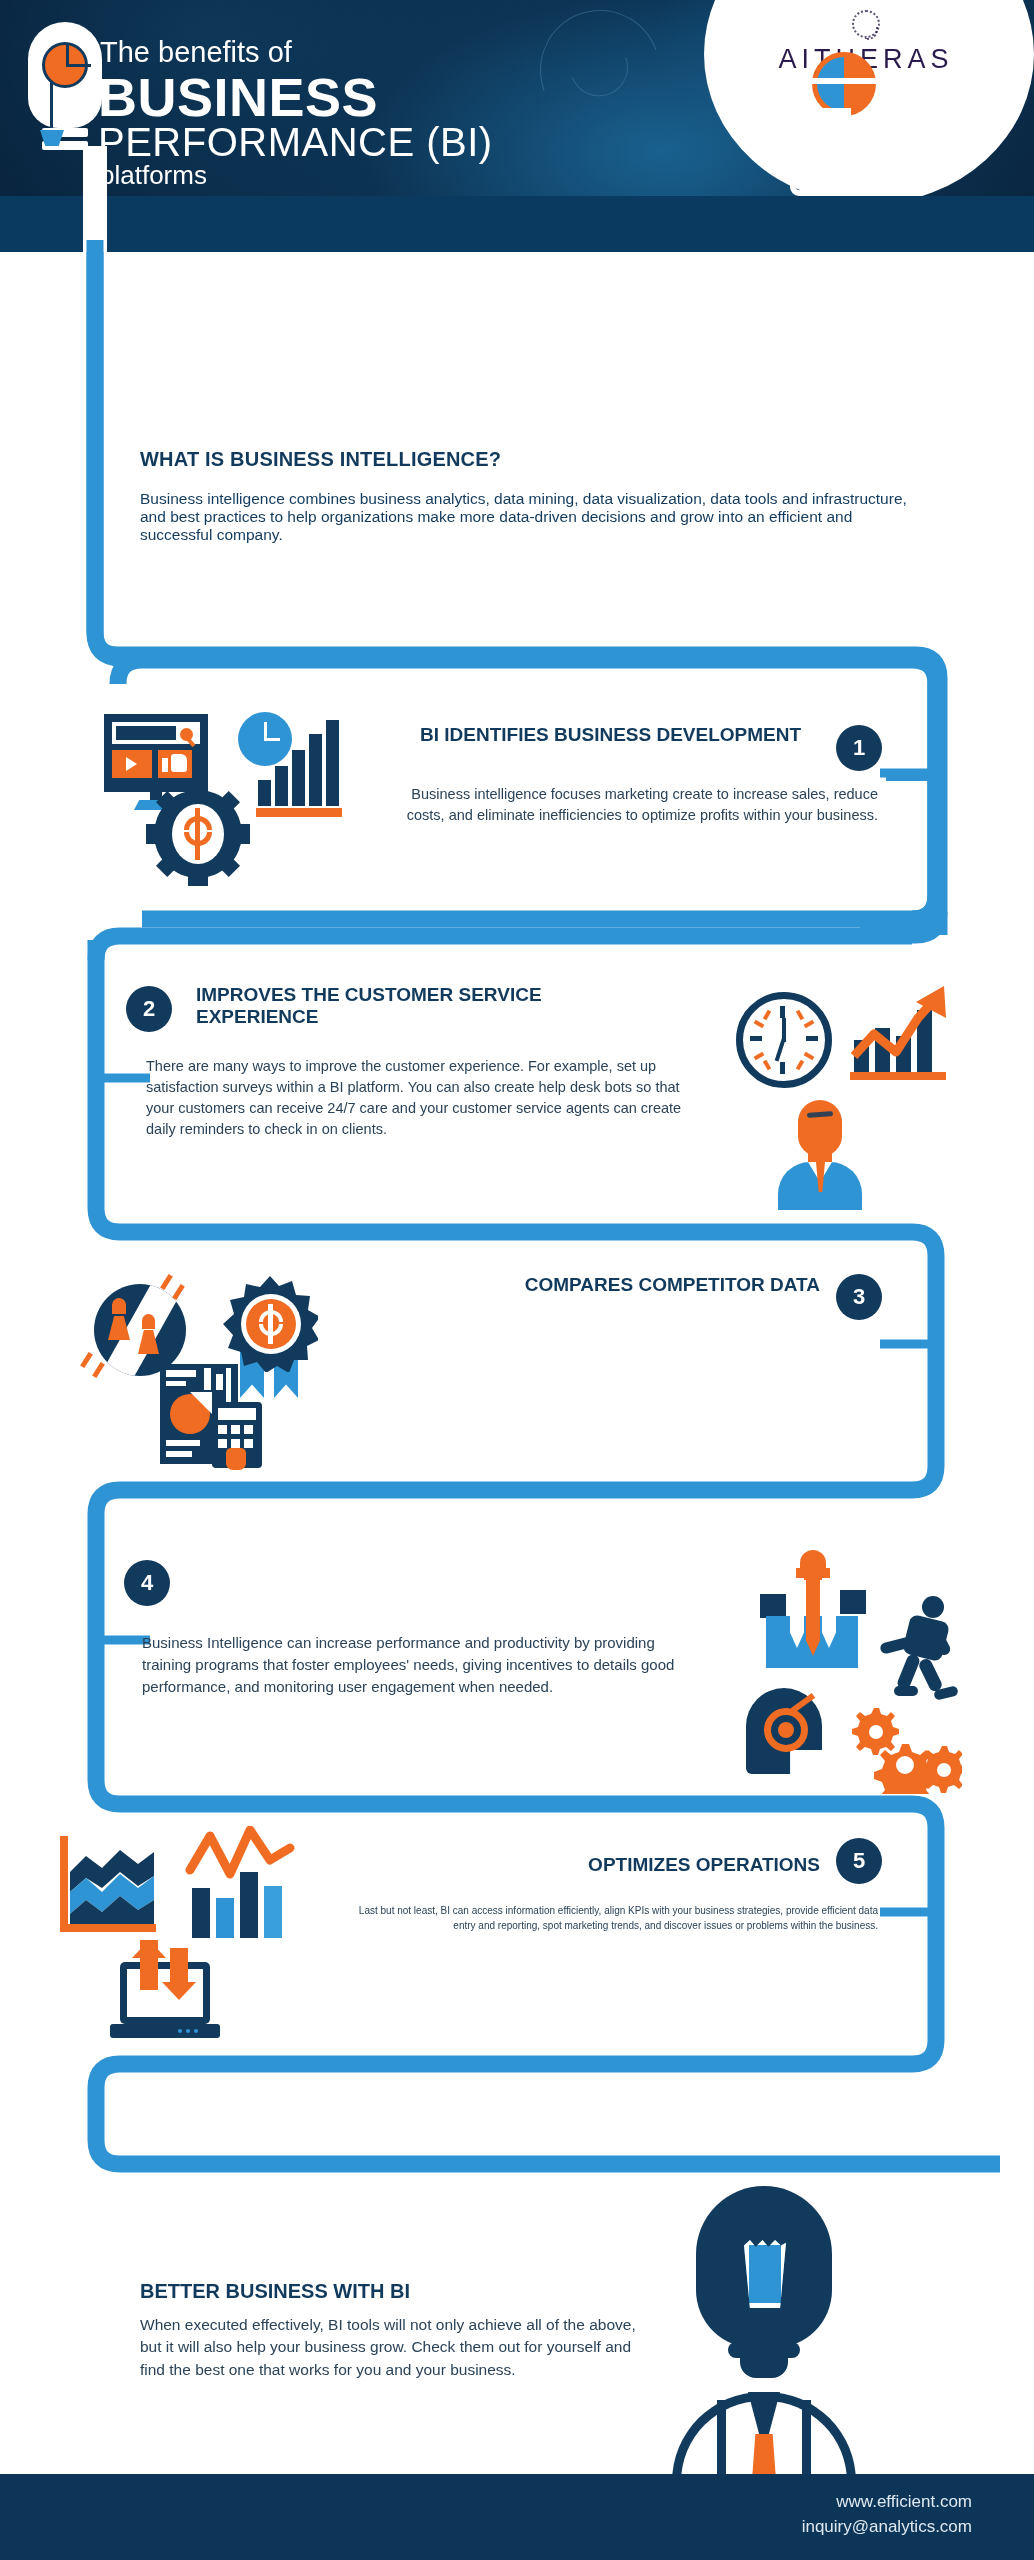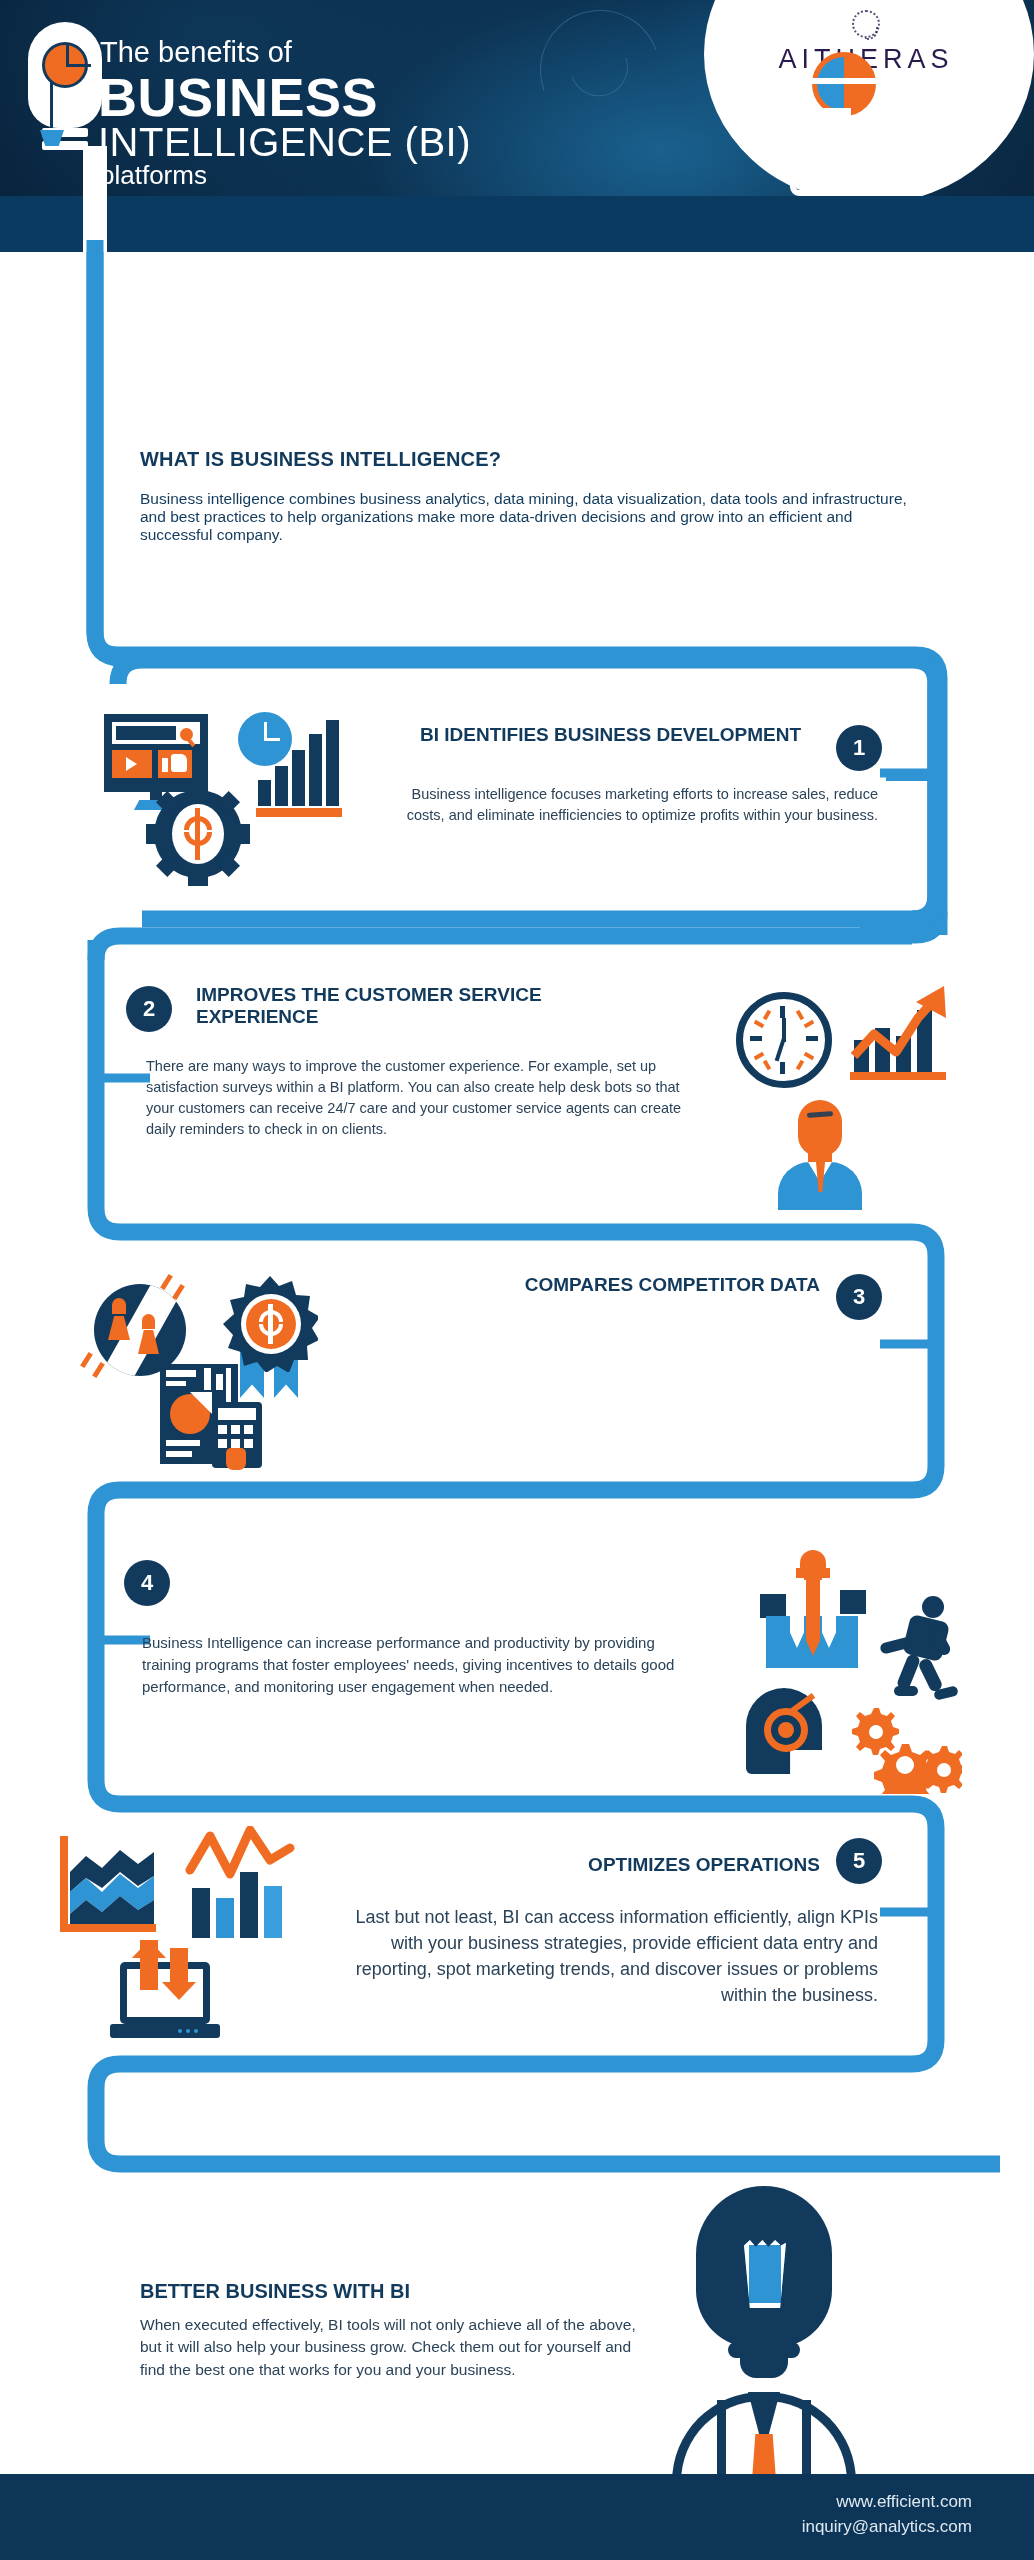--- a/index.html
+++ b/index.html
@@ -144,21 +144,21 @@
   <div class="bulb">
     <div class="glass"></div>
     <div class="pie"></div>
     <div class="neck"></div>
     <div class="base1"></div>
     <div class="base2"></div>
   </div>
 
   <div class="h-pre">The benefits of</div>
   <div class="h-main1">BUSINESS</div>
-  <div class="h-main2">INTELLIGENCE (BI)</div>
+  <div class="h-main2">PERFORMANCE (BI)</div>
   <div class="h-sub">platforms</div>
 
   <div class="tablet-pie">
       <div class="q"></div>
       <div class="q2"></div>
     </div>
   <div class="tablet">
     <div class="line1"></div>
       <div class="line2"></div>
       <div class="line3"></div>
@@ -216,21 +216,21 @@
 
   <path fill="none" stroke="#2f94d4" stroke-width="17" stroke-linejoin="round" d="M120,1824 Q96,1824 96,1848 L96,1900 Q96,1924 120,1924 L1000,1924"></path>
 </svg>
 
 <div class="intro-title">WHAT IS BUSINESS INTELLIGENCE?</div>
 <div class="intro-body">Business intelligence combines business analytics, data mining, data visualization, data tools and infrastructure, and best practices to help organizations make more data-driven decisions and grow into an efficient and successful company.</div>
 
 <div class="card" style="left:0;top:700px;width:1034px;height:240px;">
   <div class="badge" style="left:836px;top:25px;">1</div>
   <div class="sect-title" style="position:absolute;left:420px;top:24px;width:400px;font-size:19px;">BI IDENTIFIES BUSINESS DEVELOPMENT</div>
-  <div class="sect-body" style="position:absolute;left:400px;top:84px;width:478px;font-size:14.5px;text-align:right;">Business intelligence focuses marketing efforts to increase sales, reduce costs, and eliminate inefficiencies to optimize profits within your business.</div>
+  <div class="sect-body" style="position:absolute;left:400px;top:84px;width:478px;font-size:14.5px;text-align:right;">Business intelligence focuses marketing create to increase sales, reduce costs, and eliminate inefficiencies to optimize profits within your business.</div>
 
   <div class="ic" style="left:104px;top:14px;width:104px;height:96px;">
     <div class="bar navy" style="left:0;top:0;width:104px;height:78px;"></div>
     <div class="bar" style="left:8px;top:8px;width:88px;height:22px;background:#fff;"></div>
     <div class="bar navy" style="left:12px;top:12px;width:60px;height:14px;"></div>
     <div class="circ orange" style="left:76px;top:14px;width:13px;height:13px;"></div>
     <div class="bar orange" style="left:85px;top:24px;width:4px;height:9px;transform:rotate(-40deg);"></div>
     <div class="bar orange" style="left:8px;top:36px;width:40px;height:28px;"></div>
     <div class="bar" style="left:22px;top:43px;width:0;height:0;border-left:11px solid #fff;border-top:7px solid transparent;border-bottom:7px solid transparent;position:absolute;"></div>
     <div class="bar orange" style="left:54px;top:36px;width:34px;height:28px;"></div>
@@ -409,21 +409,21 @@
         <path d="M90,38 l5,0 l2,6 l6,2 l4,-4 l4,4 l-4,5 l2,6 l6,2 l0,5 l-6,2 l-2,6 l4,5 l-4,4 l-5,-4 l-6,2 l-2,6 l-5,0 l-2,-6 l-6,-2 l-5,4 l-4,-4 l4,-5 l-2,-6 l-6,-2 l0,-5 l6,-2 l2,-6 l-4,-5 l4,-4 l5,4 l6,-2 z"></path>
         <circle cx="92" cy="62" r="7" fill="#fff"></circle>
       </g>
     </svg>
   </div>
 </div>
 
 <div class="card" style="left:0;top:1820px;width:1034px;height:250px;">
   <div class="badge" style="left:836px;top:18px;">5</div>
   <div class="sect-title" style="position:absolute;left:420px;top:34px;width:400px;font-size:19px;text-align:right;">OPTIMIZES OPERATIONS</div>
-  <div class="sect-body" style="position:absolute;left:340px;top:84px;width:538px;font-size:18px;text-align:right;">Last but not least, BI can access information efficiently, align KPIs with your business strategies, provide efficient data entry and reporting, spot marketing trends, and discover issues or problems within the business.</div>
+  <div class="sect-body" style="position:absolute;left:340px;top:84px;width:538px;font-size:10px;text-align:right;">Last but not least, BI can access information efficiently, align KPIs with your business strategies, provide efficient data entry and reporting, spot marketing trends, and discover issues or problems within the business.</div>
 
   <div class="ic" style="left:60px;top:16px;width:100px;height:108px;">
     <div class="bar orange" style="left:0;top:0;width:8px;height:96px;"></div>
     <div class="bar orange" style="left:0;top:88px;width:96px;height:8px;"></div>
     <svg style="position:absolute;left:10px;top:6px;" width="84" height="84">
       <polygon fill="#123A5C" points="0,30 16,14 32,26 50,8 68,22 84,10 84,34 68,44 50,30 32,46 16,36 0,50"></polygon>
       <polygon fill="#2f94d4" points="0,50 16,36 32,50 50,32 68,46 84,34 84,58 68,68 50,54 32,70 16,58 0,72"></polygon>
       <polygon fill="#123A5C" points="0,72 16,58 32,70 50,54 68,68 84,58 84,82 0,82"></polygon>
     </svg>
   </div>

